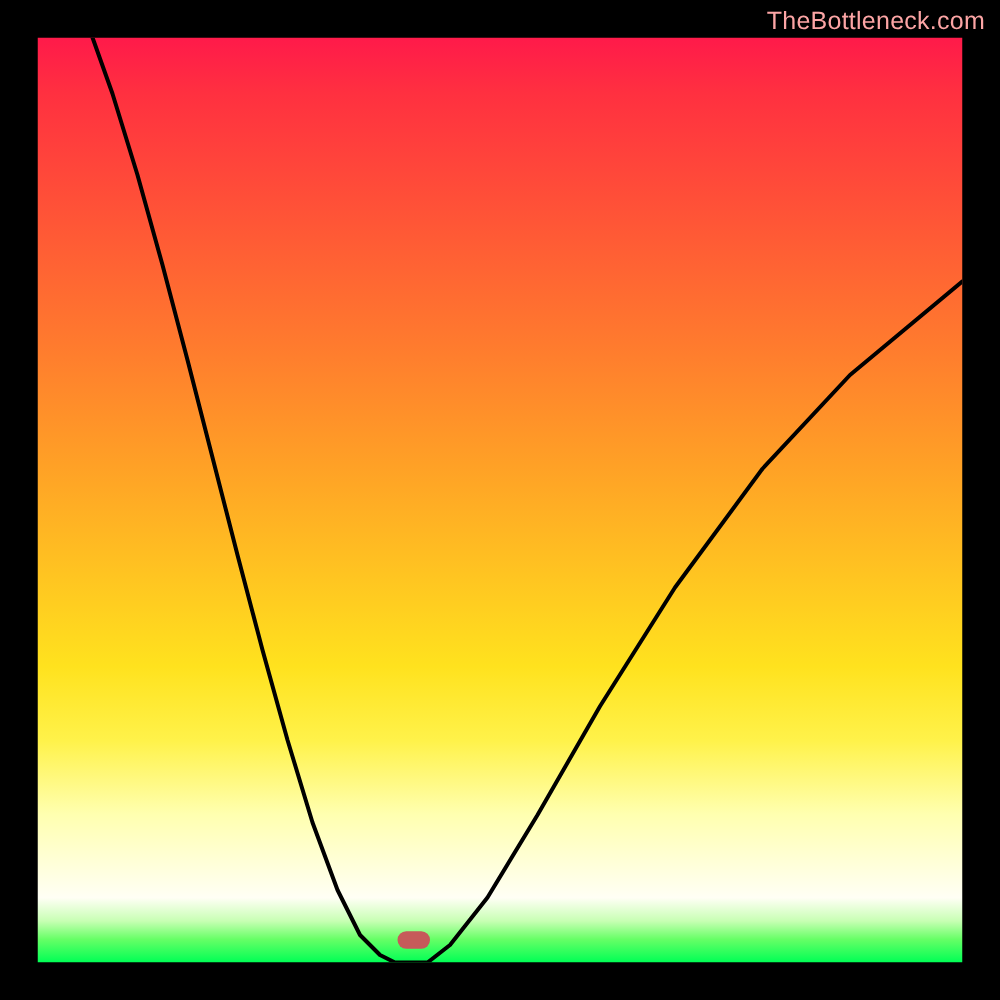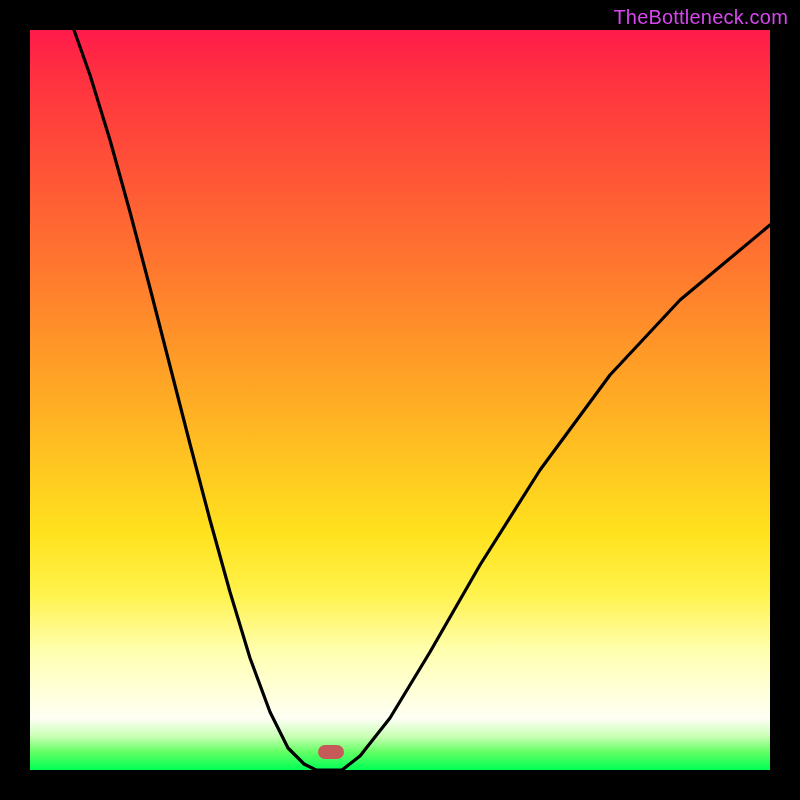--- a/index.html
+++ b/index.html
@@ -50,21 +50,21 @@
     width: 26px;
     height: 14px;
     border-radius: 7px;
     background: #c65a5a;
     transform: translate(-50%, -50%);
   }
   .watermark {
     position: absolute;
     top: 6px;
     right: 12px;
-    color: #d946ef;
+    color: #fca5a5;
     font-size: 20px;
     font-weight: 500;
     letter-spacing: 0.2px;
   }
   svg.curve {
     position: absolute;
     inset: 0;
   }
 </style>
 </head>

